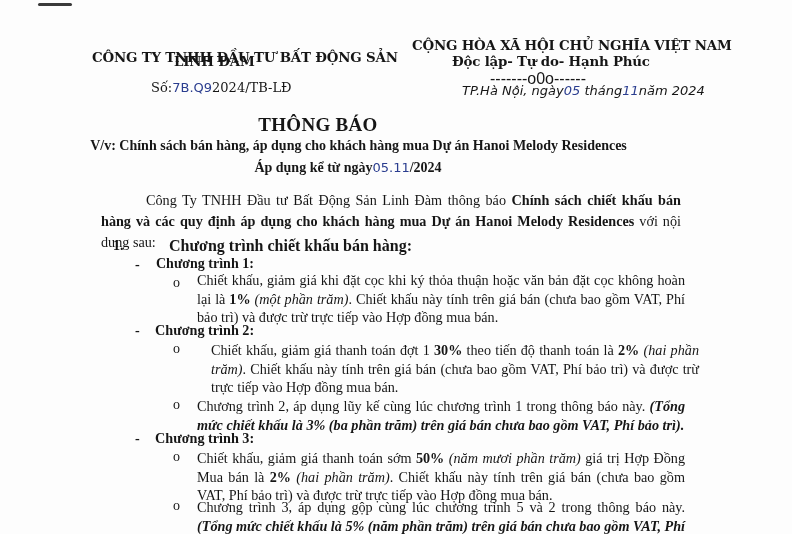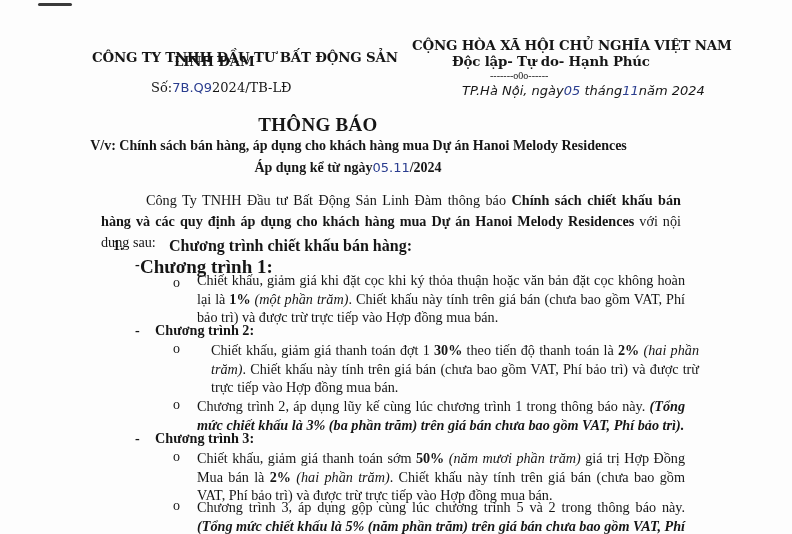--- a/index.html
+++ b/index.html
@@ -28,42 +28,42 @@
 <div class="mark"></div>
 
 <div class="abs hdr" style="left:92px; top:37px;margin-top:12px;">CÔNG TY TNHH ĐẦU TƯ BẤT ĐỘNG SẢN</div>
 <div class="abs hdr" style="left:174px; top:53px;">LINH ĐÀM</div>
 <div class="abs hdr-n" style="left:151px; top:80px;">
   <span>Số:</span><span class="hand">7B.Q9</span><span>2024/TB-LĐ</span>
 </div>
 
 <div class="abs hdr" style="left:393px; top:37px;margin-left:19px;">CỘNG HÒA XÃ HỘI CHỦ NGHĨA VIỆT NAM</div>
 <div class="abs hdr" style="left:452px; top:53px;">Độc lập- Tự do- Hạnh Phúc</div>
-<div class="abs" style="left:490px; top:70px; font-size:10px; font-family:Liberation Serif, serif;">-------o0o------</div>
+<div class="abs" style="left:490px; top:70px; font-size:16px; font-family:Liberation Sans, sans-serif;">-------o0o------</div>
 <div class="abs" style="left:462px; top:83px; font-size:13px; font-style:italic; font-family:'DejaVu Sans',sans-serif;">
   <span>TP.Hà Nội, ngày</span><span class="hand">05</span>
   <span>tháng</span><span class="hand">11</span><span>năm 2024</span>
 </div>
 
 <div class="abs title" style="left:0; width:636px; text-align:center; top:114px;">THÔNG BÁO</div>
 <div class="abs sub" style="left:0; width:717px; text-align:center; top:138px;">V/v: Chính sách bán hàng, áp dụng cho khách hàng mua Dự án Hanoi Melody Residences</div>
 <div class="abs sub" style="left:0; width:696px; text-align:center; top:160px;">
   <span>Áp dụng kể từ ngày</span><span class="hand" style="font-weight:normal;">05.11</span><span>/2024</span>
 </div>
 
 <div class="block p" style="left:101px; top:190px; width:580px; text-indent:45px; line-height:21px;">
   <span>Công Ty TNHH Đầu tư Bất Động Sản Linh Đàm thông báo </span><span class="b">Chính sách chiết khấu bán hàng và các quy định áp dụng cho khách hàng mua Dự án Hanoi Melody Residences</span><span> với nội dung sau:</span>
 </div>
 
 <div class="abs b" style="left:113px; top:237px; font-size:14.2px;">1.</div>
 <div class="abs b" style="left:137px; top:237px; font-size:16px;margin-left:32px;">Chương trình chiết khấu bán hàng:</div>
 
 <div id="programs">
     <div class="abs b" style="left: 135px; top: 256px; font-size: 14.2px;">-</div>
-    <div class="abs b" style="left: 140px; top: 256px; font-size: 19px;">Chương trình 1:</div>
+    <div class="abs b" style="left: 156px; top: 256px; font-size: 14px;">Chương trình 1:</div>
     <div class="list-marker" style="left: 173px; top: 275px;">o</div>
     <div class="block" style="left: 197px; top: 271px; width: 488px;"><span>Chiết khấu, giảm giá khi đặt cọc khi ký thỏa thuận hoặc văn bản đặt cọc không hoàn lại là </span><span class="b">1%</span><span class="it"> (một phần trăm)</span><span>. Chiết khấu này tính trên giá bán (chưa bao gồm VAT, Phí bảo trì) và được trừ trực tiếp vào Hợp đồng mua bán.</span></div>
     <div class="abs b" style="left: 135px; top: 322px; font-size: 14.2px;">-</div>
     <div class="abs b" style="left: 155px; top: 322px; font-size: 14.2px;">Chương trình 2:</div>
     <div class="list-marker" style="left: 173px; top: 341px;">o</div>
     <div class="block" style="left: 211px; top: 341px; width: 488px;"><span>Chiết khấu, giảm giá thanh toán đợt 1 </span><span class="b">30%</span><span> theo tiến độ thanh toán là </span><span class="b">2%</span><span class="it"> (hai phần trăm)</span><span>. Chiết khấu này tính trên giá bán (chưa bao gồm VAT, Phí bảo trì) và được trừ trực tiếp vào Hợp đồng mua bán.</span></div>
     <div class="list-marker" style="left: 173px; top: 397px;">o</div>
     <div class="block" style="left: 197px; top: 397px; width: 488px;"><span>Chương trình 2, áp dụng lũy kế cùng lúc chương trình 1 trong thông báo này. </span><span class="b it">(Tổng mức chiết khấu là 3% (ba phần trăm) trên giá bán chưa bao gồm VAT, Phí bảo trì).</span></div>
     <div class="abs b" style="left: 135px; top: 430px; font-size: 14.2px;">-</div>
     <div class="abs b" style="left: 155px; top: 430px; font-size: 14.2px;">Chương trình 3:</div>

